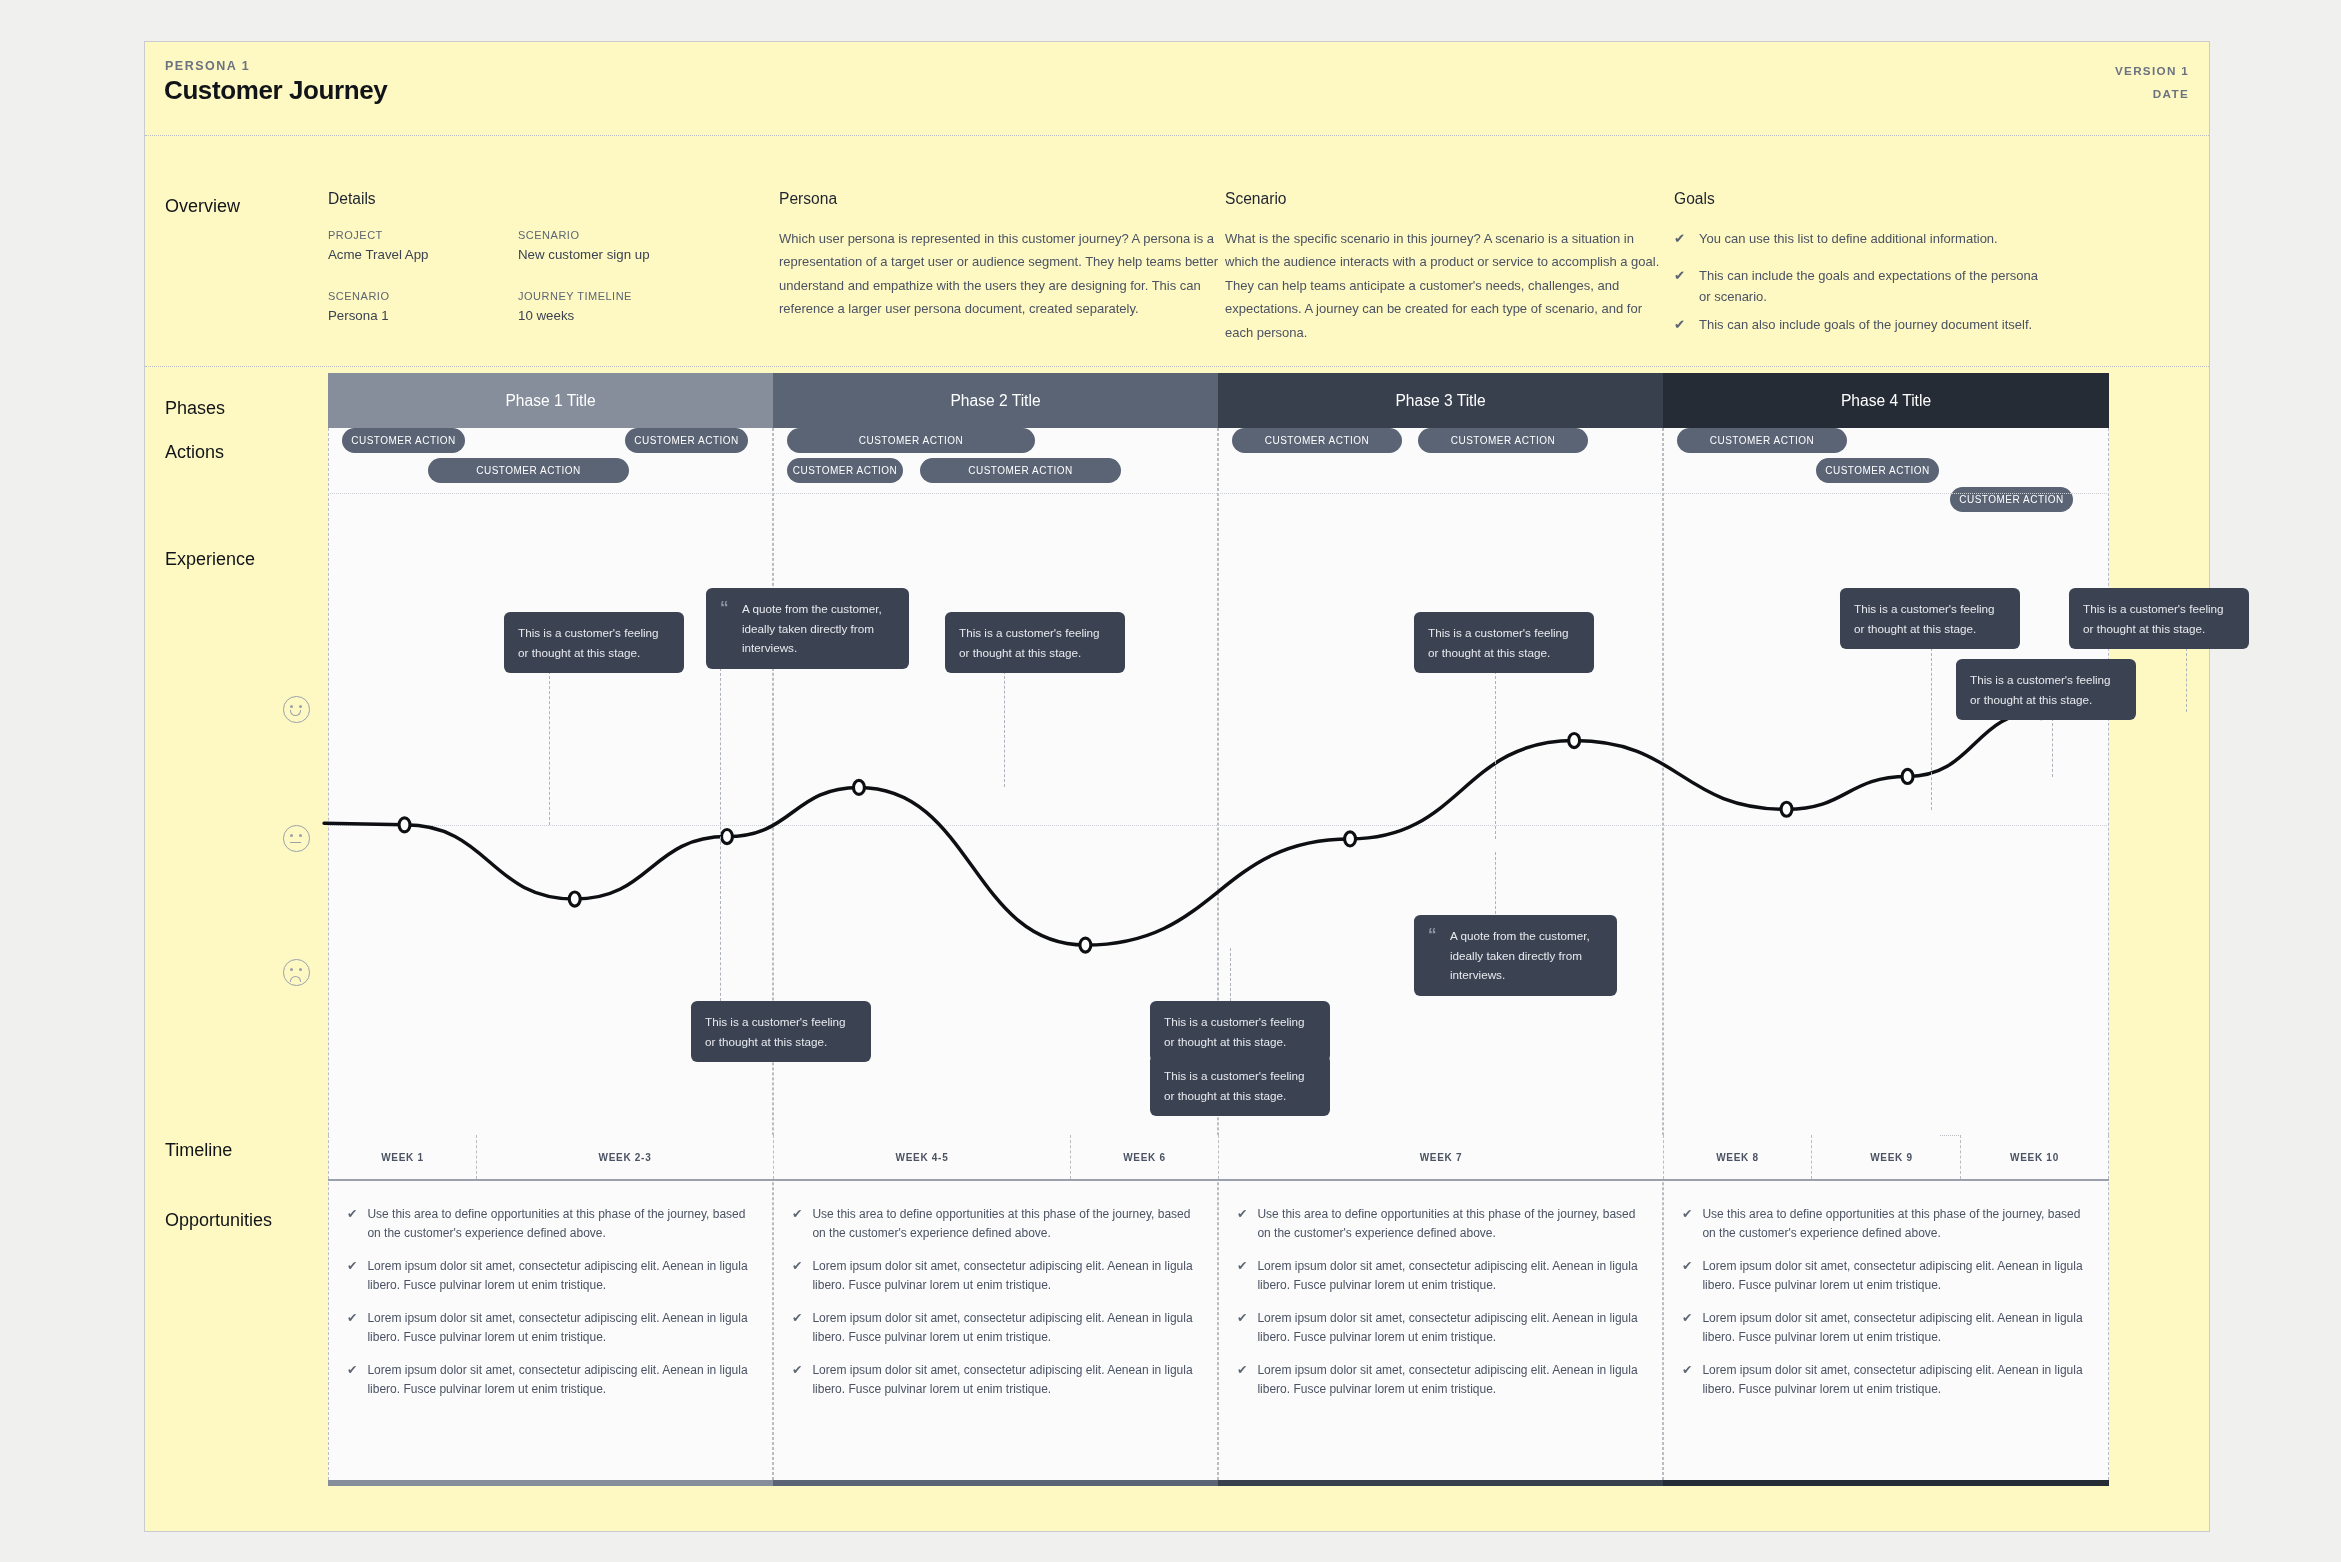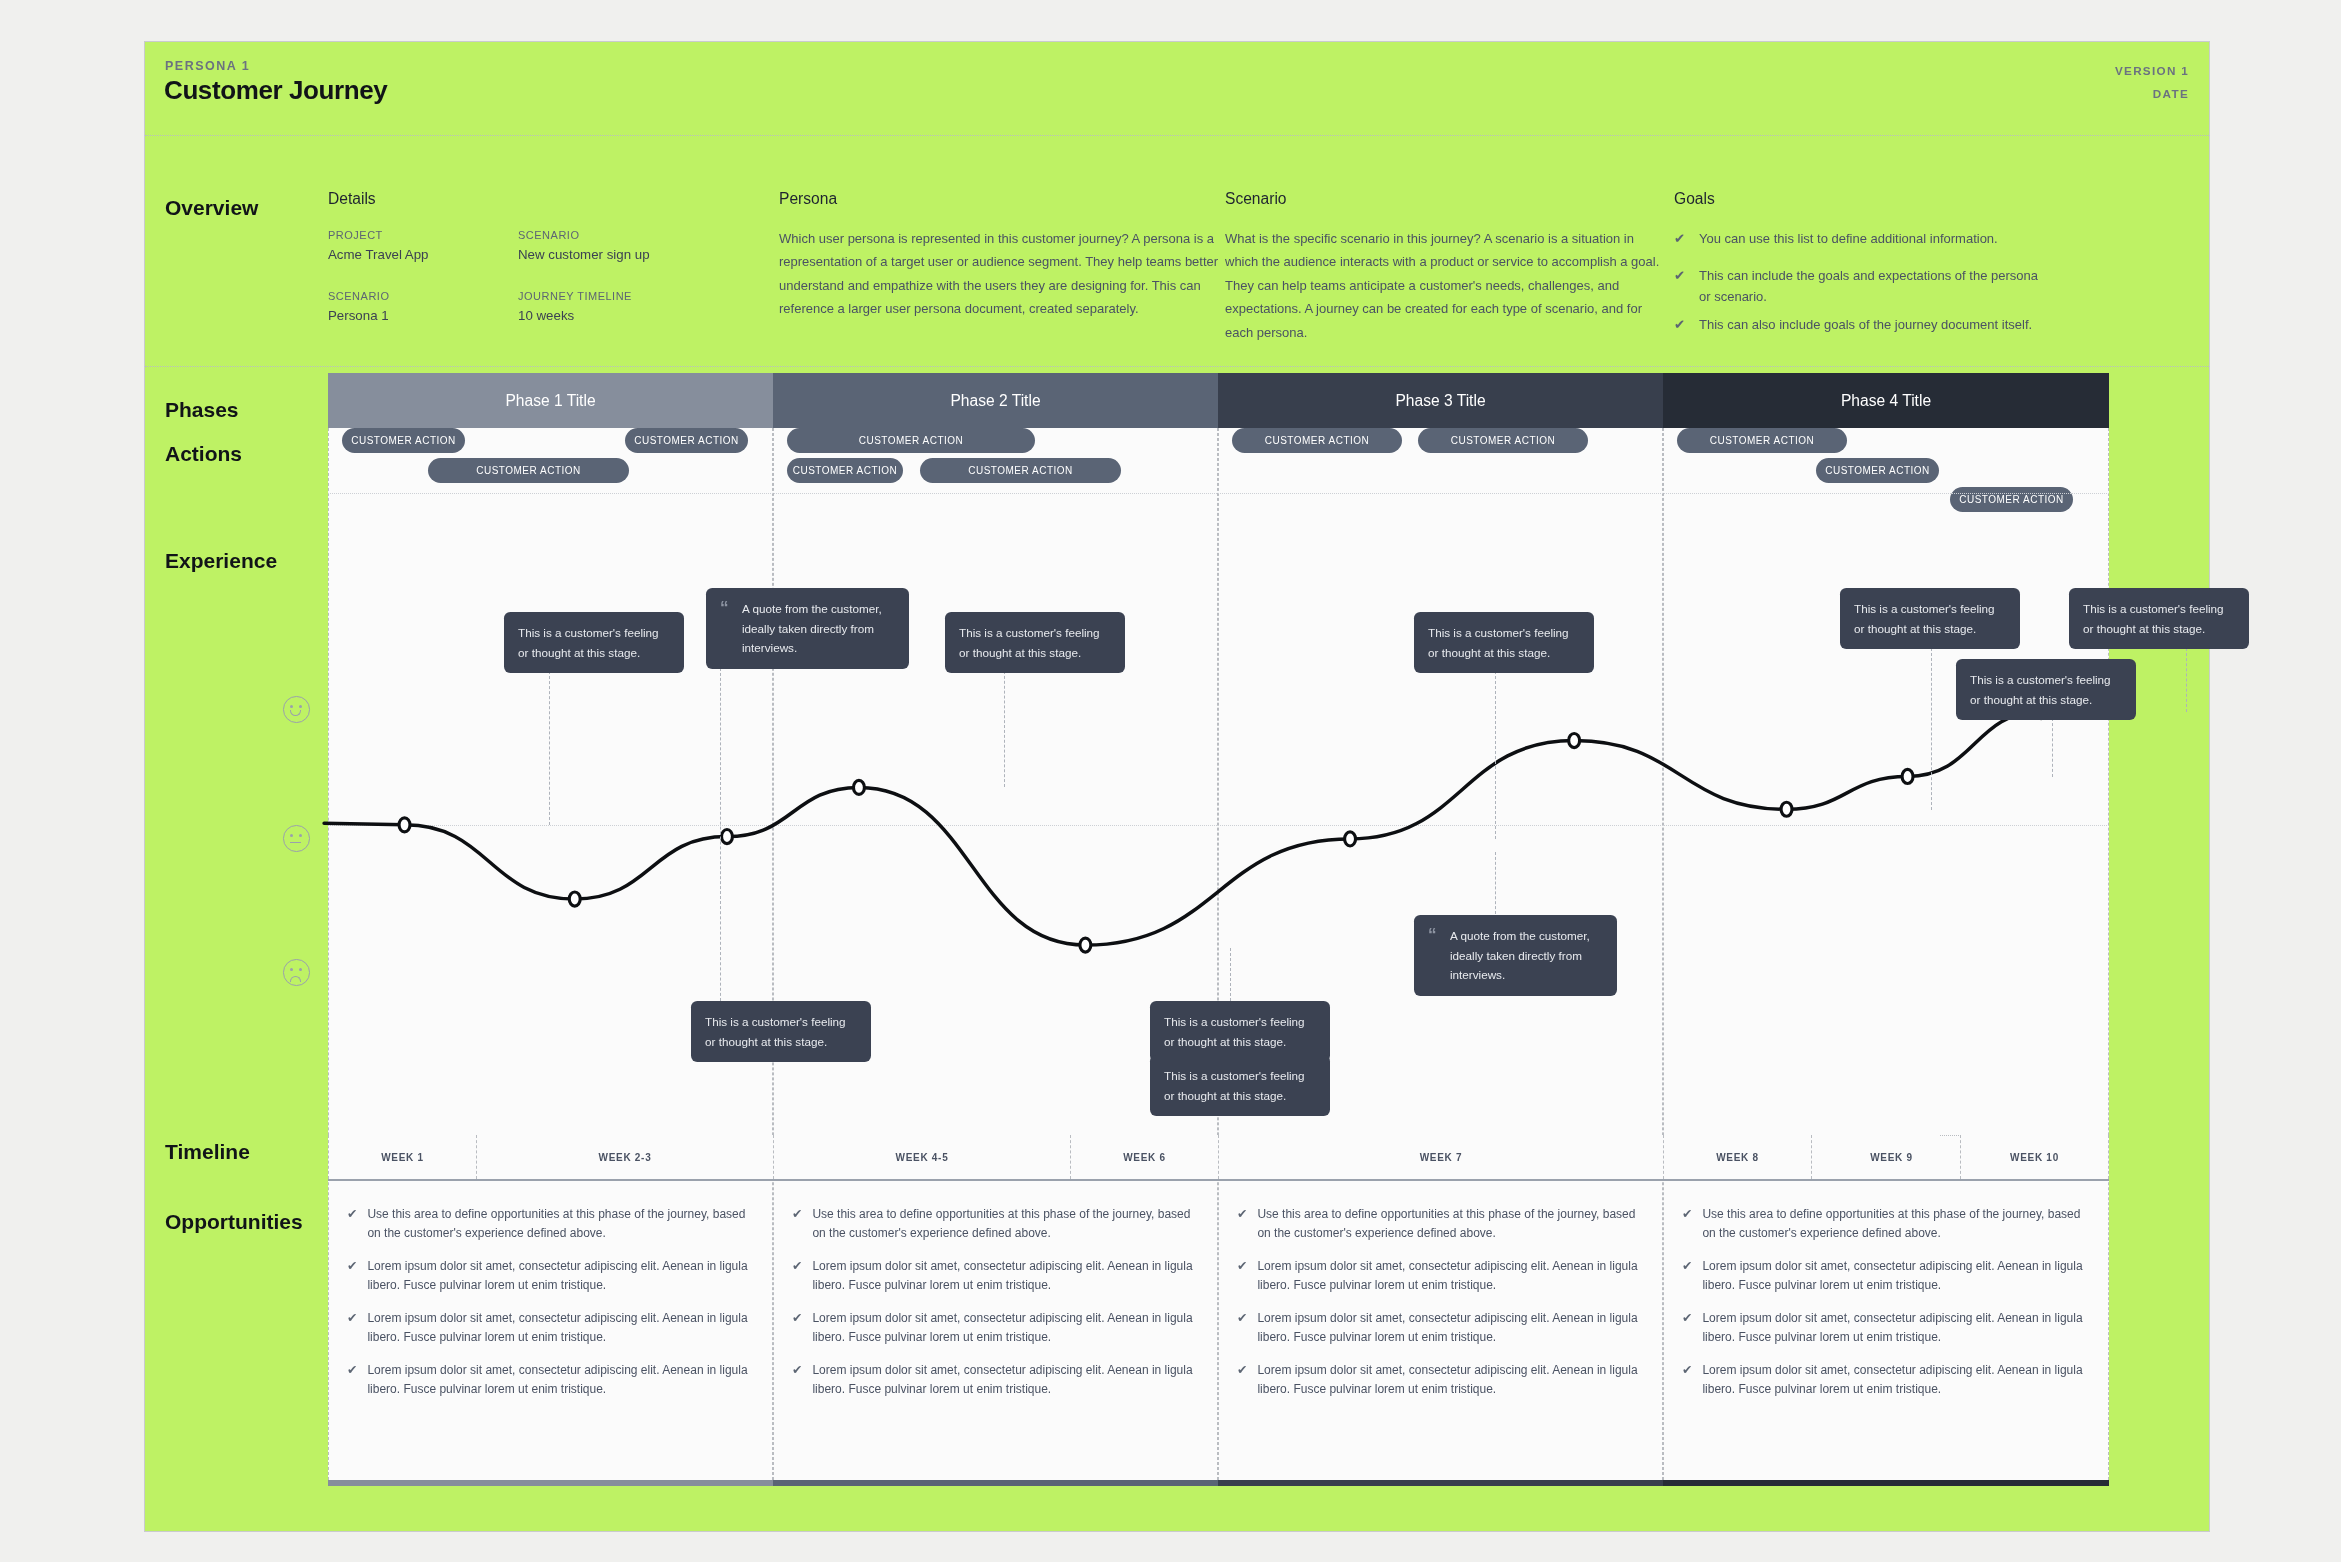--- a/index.html
+++ b/index.html
@@ -6,21 +6,21 @@
   html, body {
     width: 2342px; height: 1562px;
     background: #f0f0ee;
     font-family: "Liberation Sans", sans-serif;
     -webkit-font-smoothing: antialiased;
   }
   #page {
     position: absolute;
     left: 144px; top: 41px;
     width: 2066px; height: 1491px;
-    background: #bef264;
+    background: #fef9c3;
     border: 0.8px solid #c9cbce;
   }
 
   
   #header {
     position: absolute; left: 0; top: 0; width: 100%; height: 93px;
   }
   .persona-kicker {
     position: absolute; left: 20px; top: 17px;
     font-size: 12.5px; letter-spacing: 1.5px; font-weight: 600;
@@ -40,21 +40,21 @@
     font-size: 11.7px; letter-spacing: 1.3px; font-weight: 600; color: #6b7280;
   }
   .dotted-rule {
     position: absolute; left: 0; width: 100%;
     border-top: 1.6px dotted #b9bcc1; height: 0;
   }
 
   
   .row-label {
     position: absolute; left: 20px;
-    font-size: 21px; font-weight: 700; color: #111418;
+    font-size: 18px; font-weight: 400; color: #111418;
   }
 
   
   .ov-head {
     position: absolute; font-size: 15.6px; font-weight: 400; color: #1f2430;
   }
   .meta-label {
     position: absolute; font-size: 11px; font-weight: 400;
     letter-spacing: 0.5px; color: #5c6573;
   }

